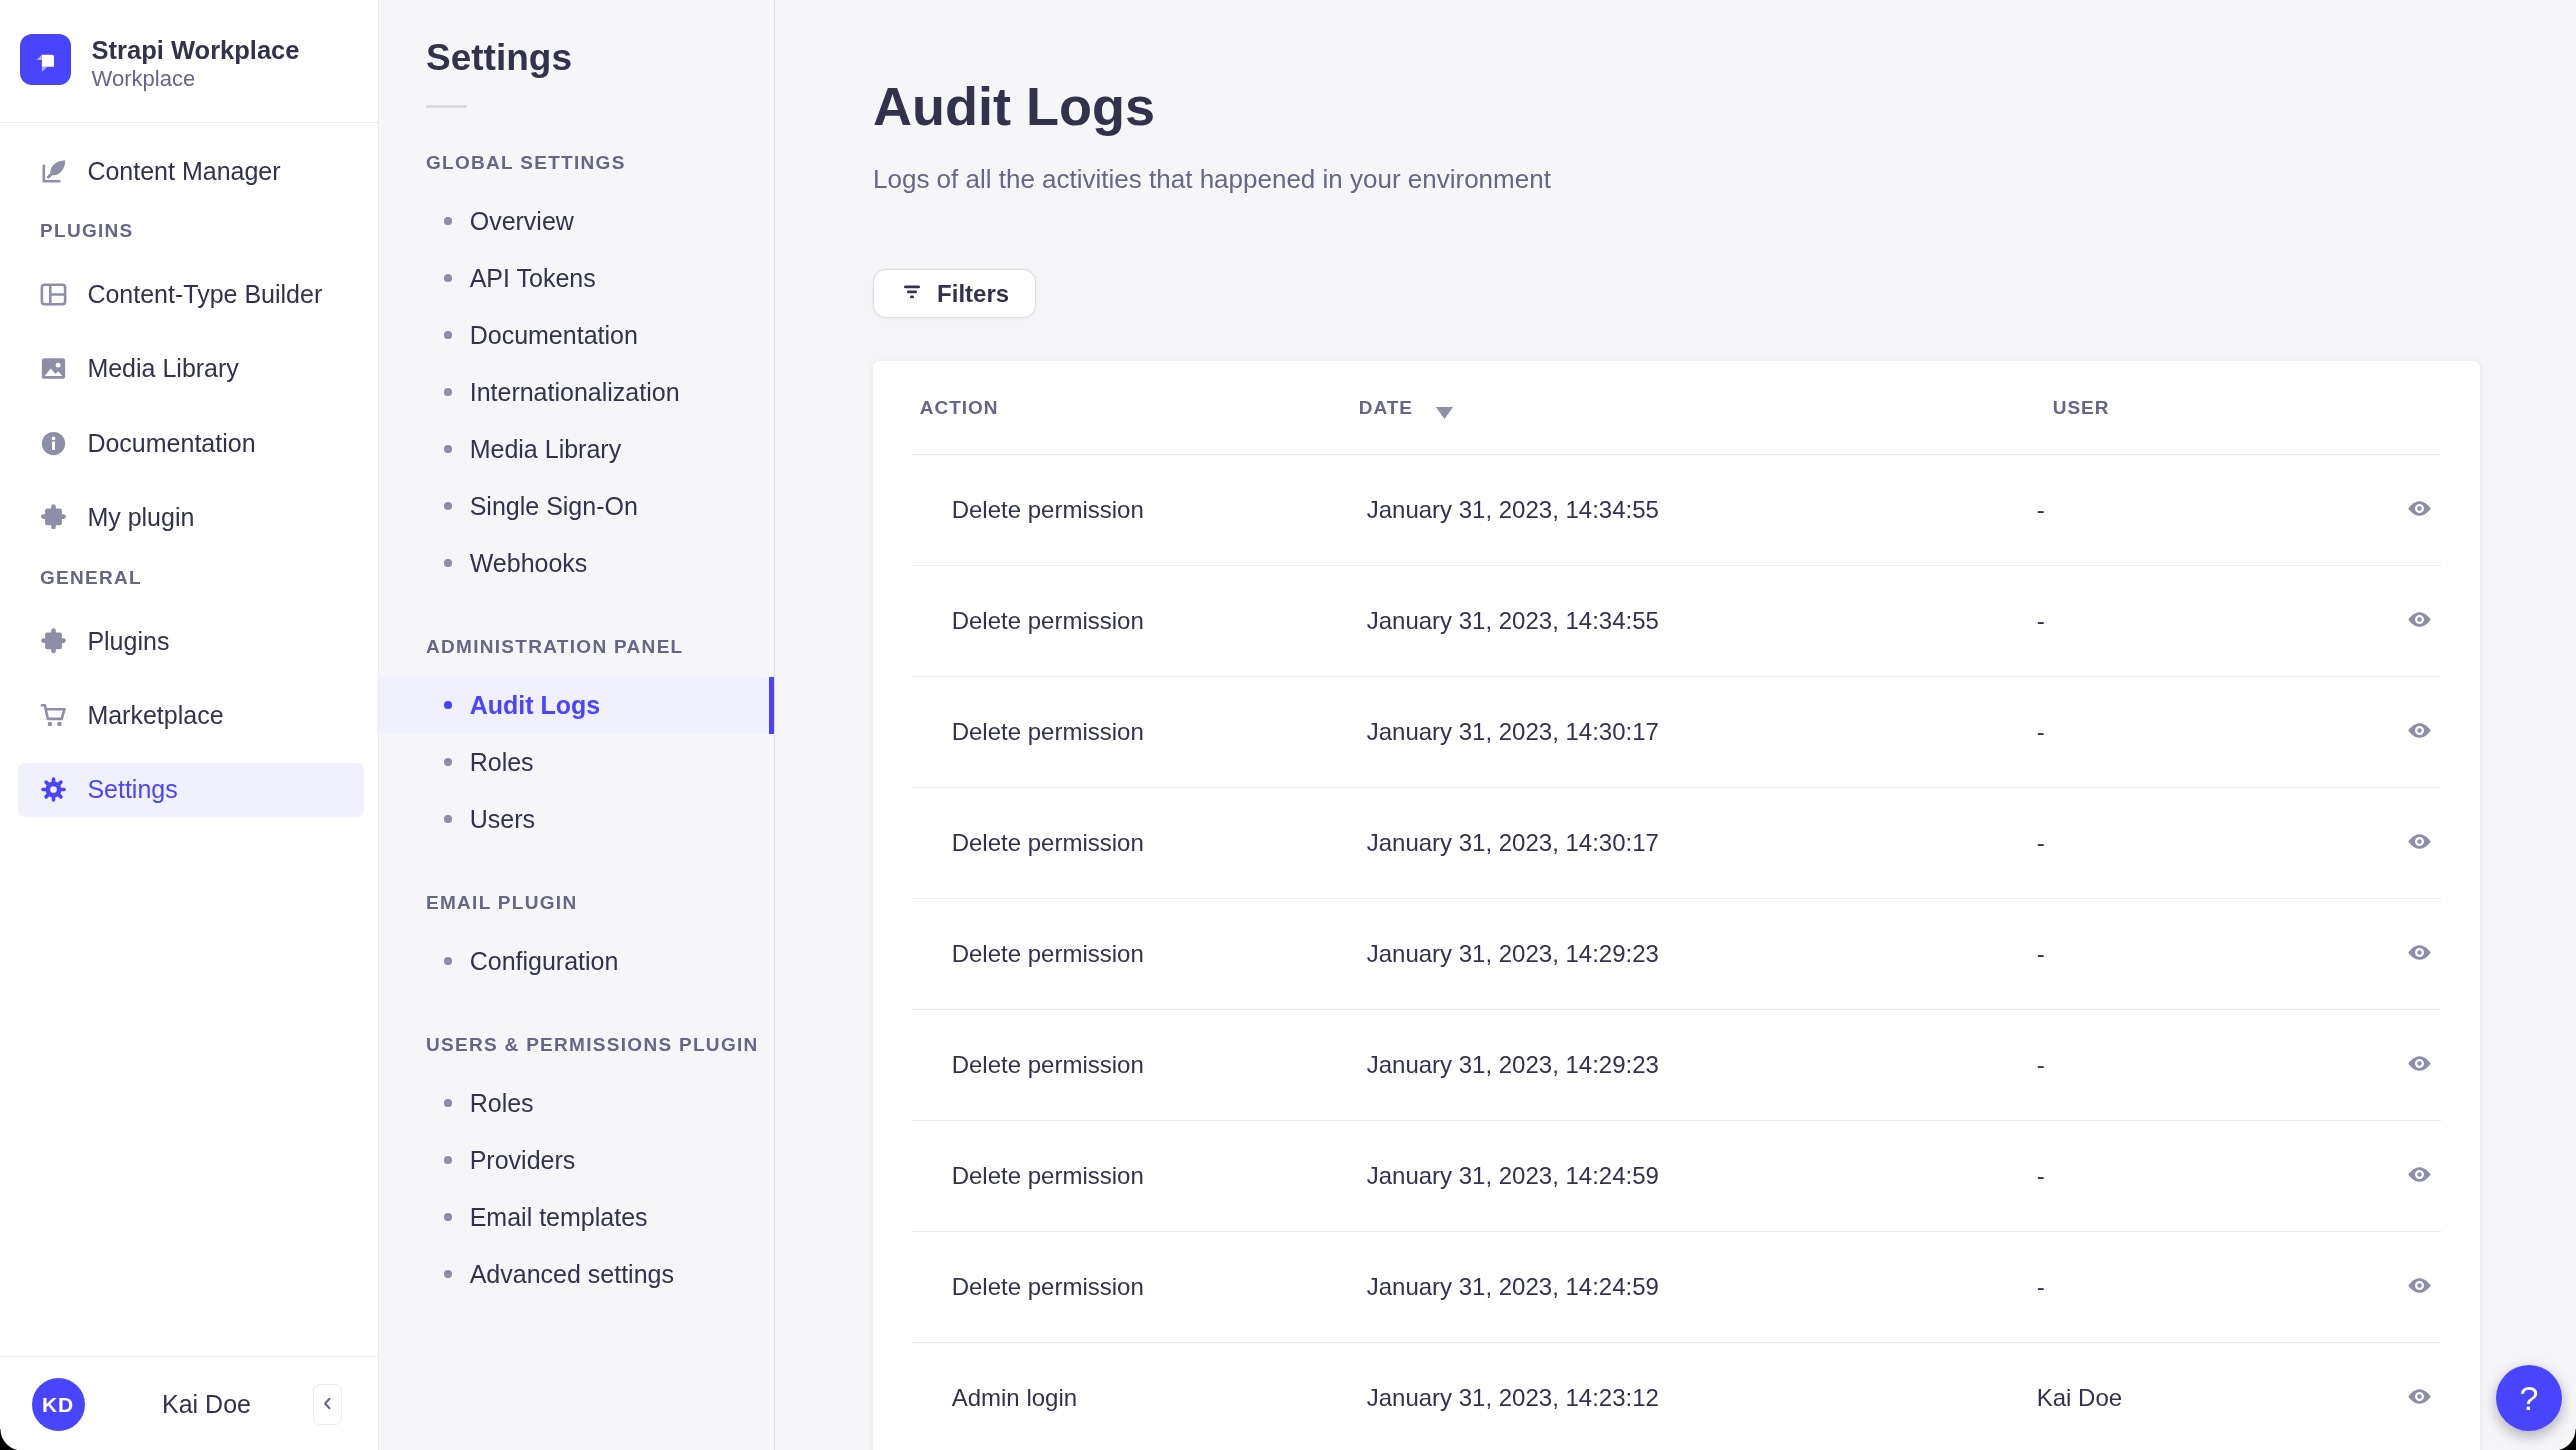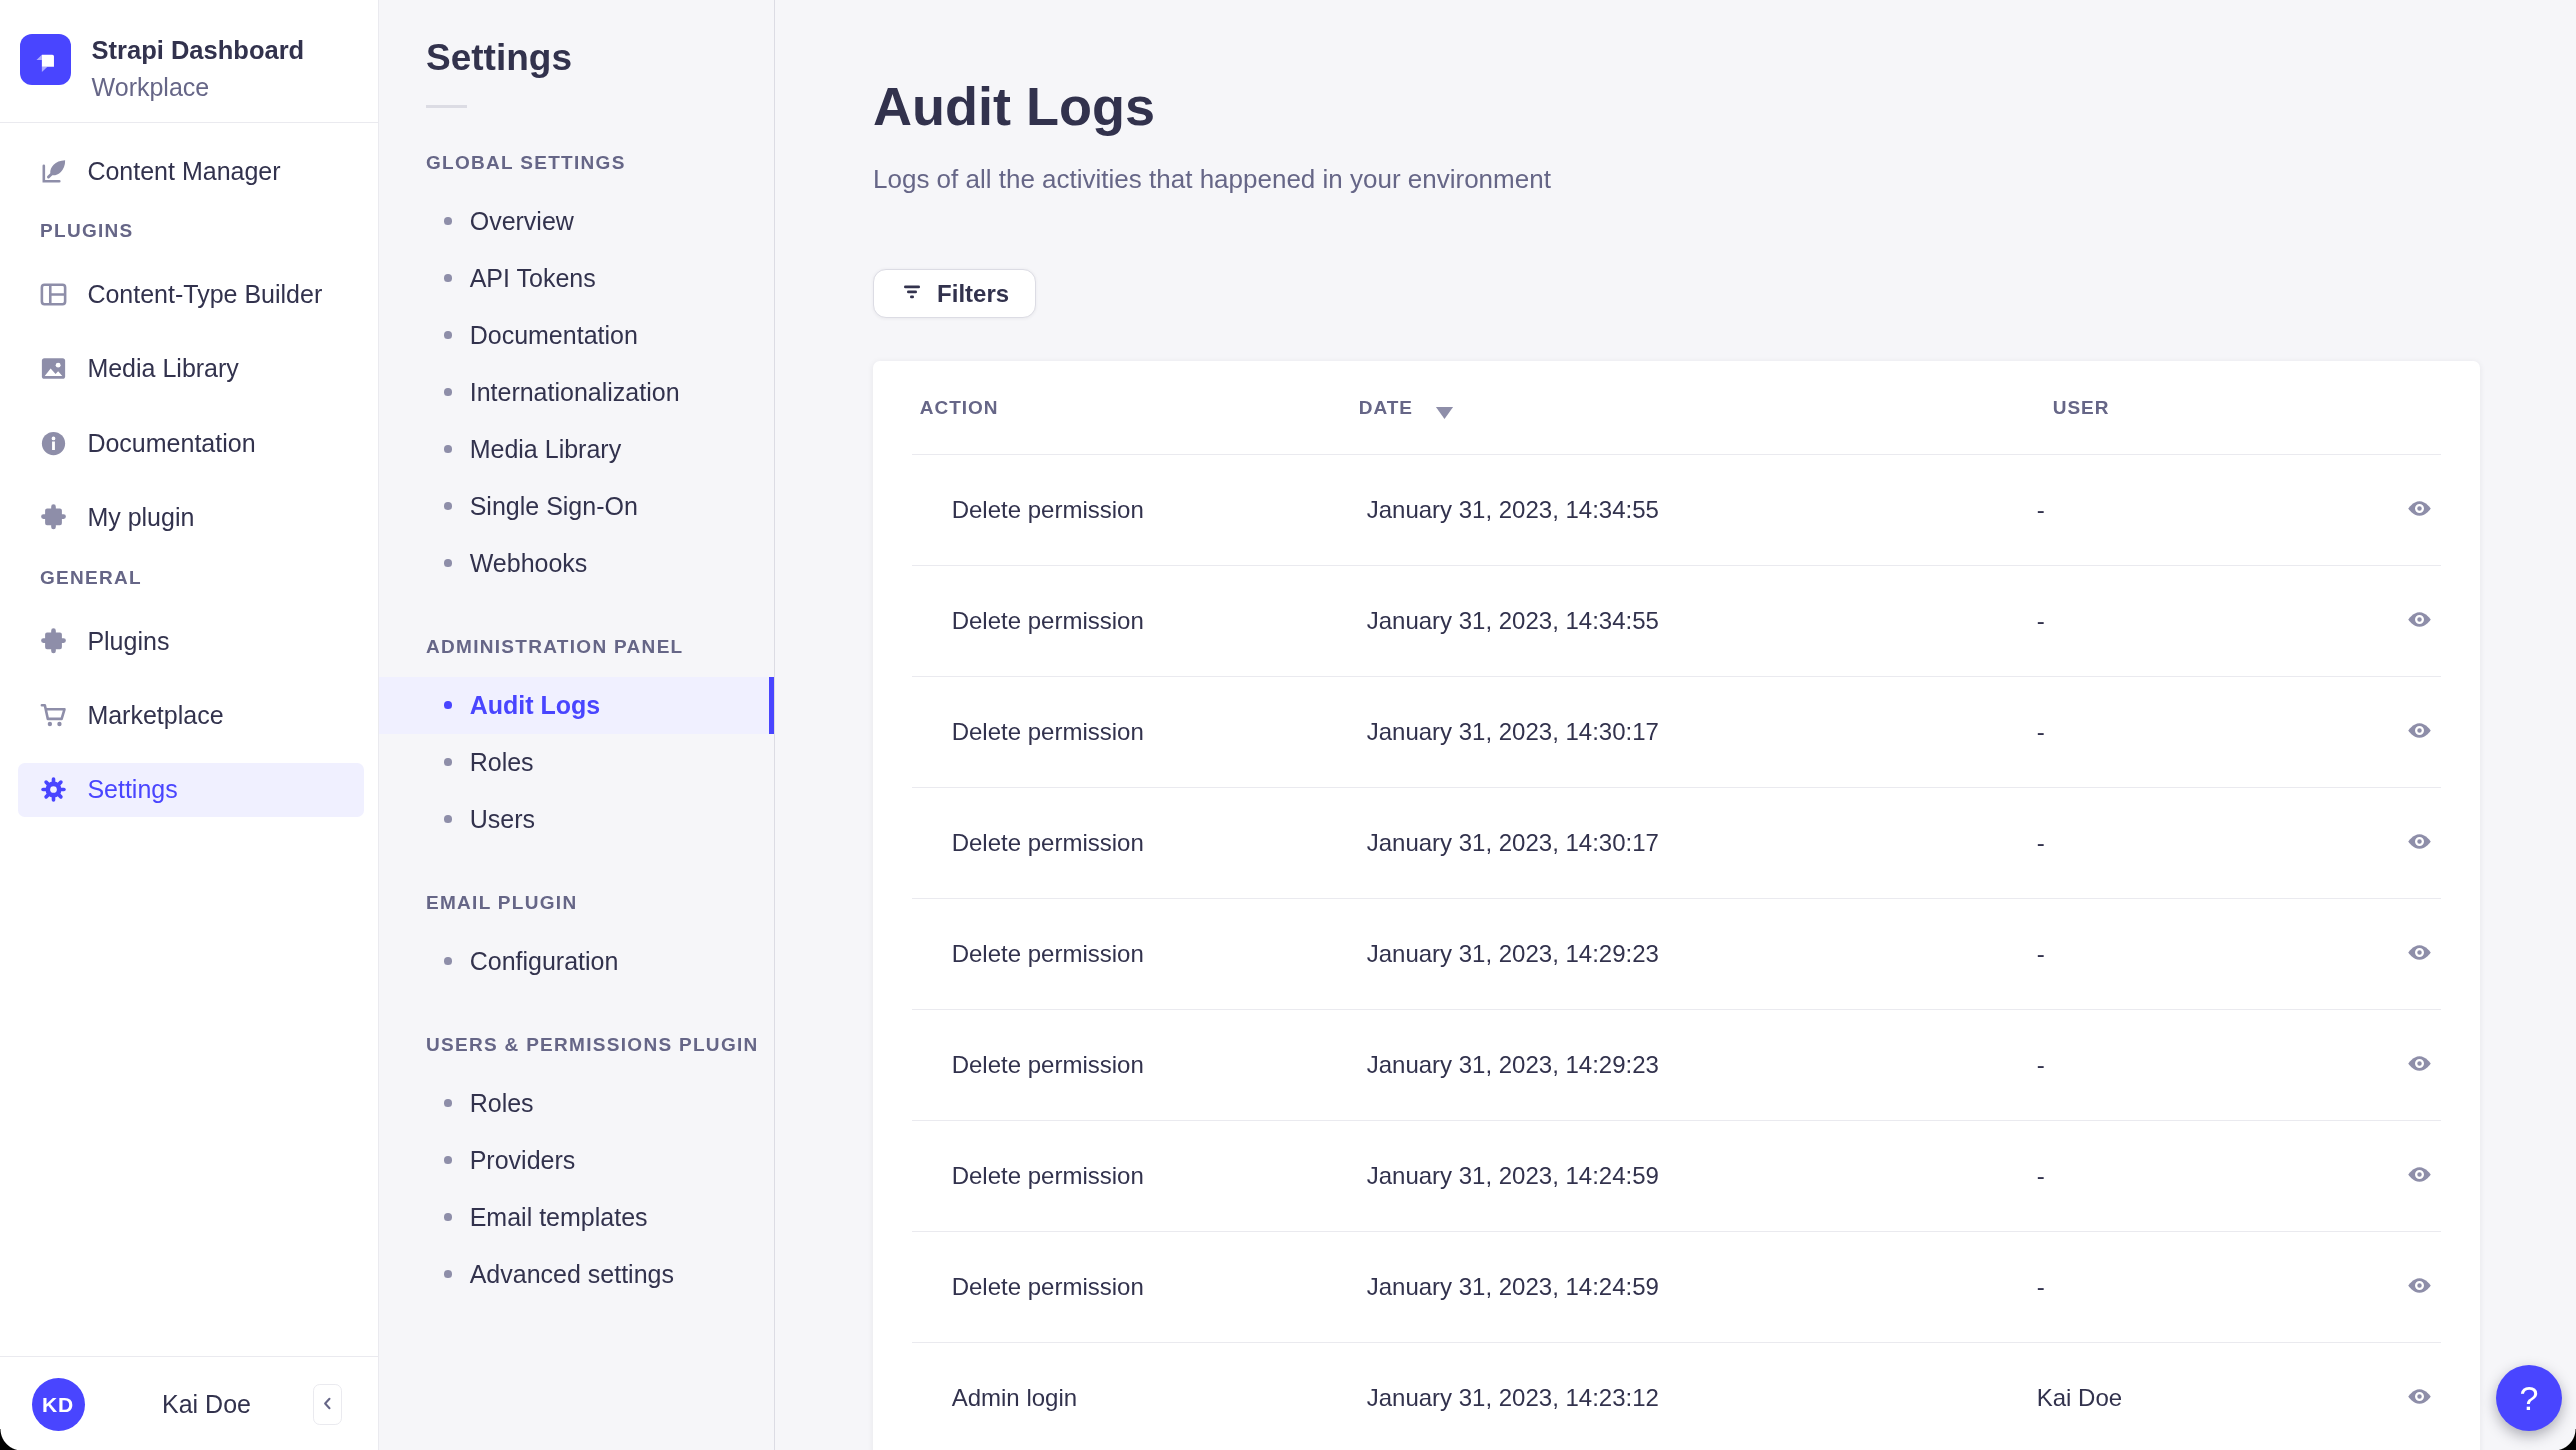--- a/index.html
+++ b/index.html
@@ -20,21 +20,21 @@
   .brand{
     height:123px; border-bottom:0.9px solid #EAEAEF;
     padding:34px 0 0 19.6px; display:flex; align-items:flex-start;
   }
   .brand-tile{
     width:51px; height:51px; border-radius:12px; background:#4945FF;
     display:flex; align-items:center; justify-content:center; flex:none;
   }
   .brand-text{ margin-left:21px; padding-top:1.7px; }
   .brand-title{ font-size:25.5px; font-weight:700; color:#32324D; line-height:29px; }
-  .brand-sub{ font-size:25px; color:#666687; line-height:25.5px; margin-top:10px; }
+  .brand-sub{ font-size:22px; color:#666687; line-height:25.5px; margin-top:1px; }
 
   .nav-scroll{ padding-top:21px; }
   .nav-item{
     height:54px; margin:0 14.5px 20.4px 18px; padding-left:20.4px; border-radius:6.8px;
     display:flex; align-items:center; cursor:pointer;
   }
   .nav-item .nicon{ width:31px; height:31px; color:#8E8EA9; flex:none; }
   .nav-item .nicon svg{ width:31px; height:31px; display:block; }
   .nav-item .nlabel{ margin-left:18px; font-size:25px; font-weight:500; color:#32324D; }
   .nav-item.active{ background:#F0F0FF; }
@@ -146,21 +146,21 @@
 <aside class="nav-sidebar">
   <div class="brand">
     <div class="brand-tile">
       <svg viewBox="0 0 24 24" width="29" height="29">
         <path fill="rgba(255,255,255,0.55)" d="M4.5 12.5l4.5-4.5v4.5z"></path>
         <path fill="#FFFFFF" d="M9 8h8.6c.8 0 1.4.6 1.4 1.4V18h-10z"></path>
         <path fill="rgba(255,255,255,0.55)" d="M9 18h4.6l-4.6 4.4z"></path>
       </svg>
     </div>
     <div class="brand-text">
-      <div class="brand-title">Strapi Dashboard</div>
+      <div class="brand-title">Strapi Workplace</div>
       <div class="brand-sub">Workplace</div>
     </div>
   </div>
 
   <nav class="nav-scroll">
     <div class="nav-item">
       <span class="nicon">
         <svg viewBox="0 0 24 24">
           <path fill="none" stroke="currentColor" stroke-width="2" stroke-linecap="round" d="M4.5 7.5v12h12"></path>
           <path fill="currentColor" d="M21 3.2c-3.8.1-6.9 1.5-8.9 3.5-1.9 1.9-2.8 4.3-2.6 6.6l-2.2 2.2a1.1 1.1 0 001.6 1.6l2.2-2.2c2.3.2 4.7-.7 6.6-2.6 2-2 3.4-5.1 3.3-9.1z"></path>

